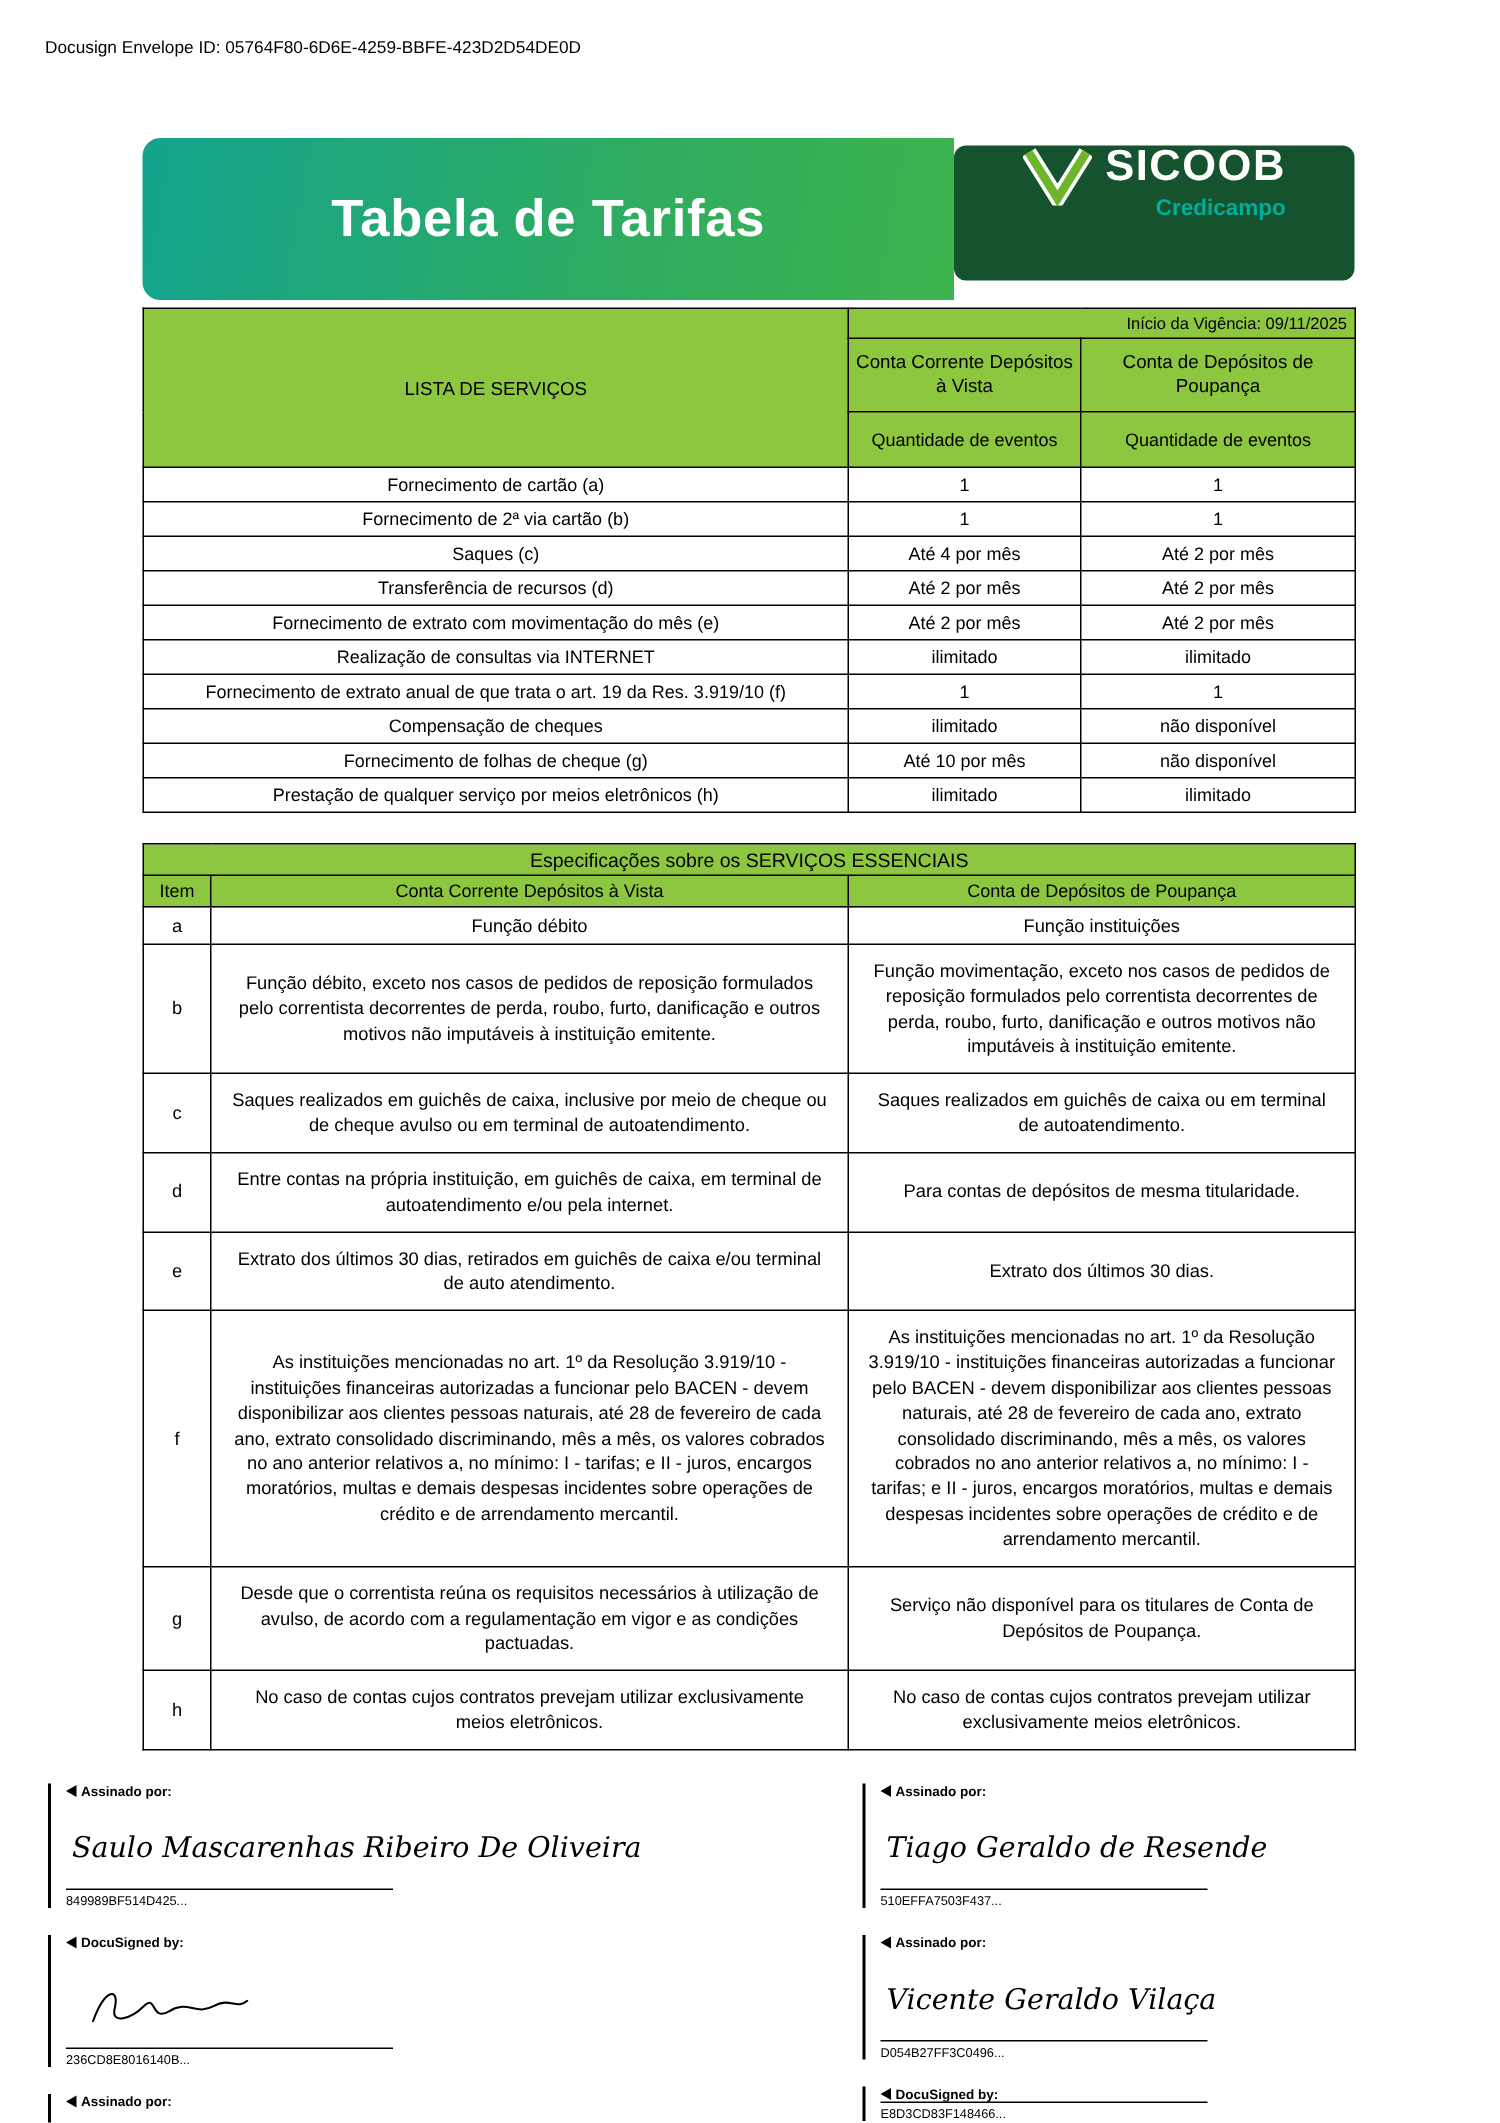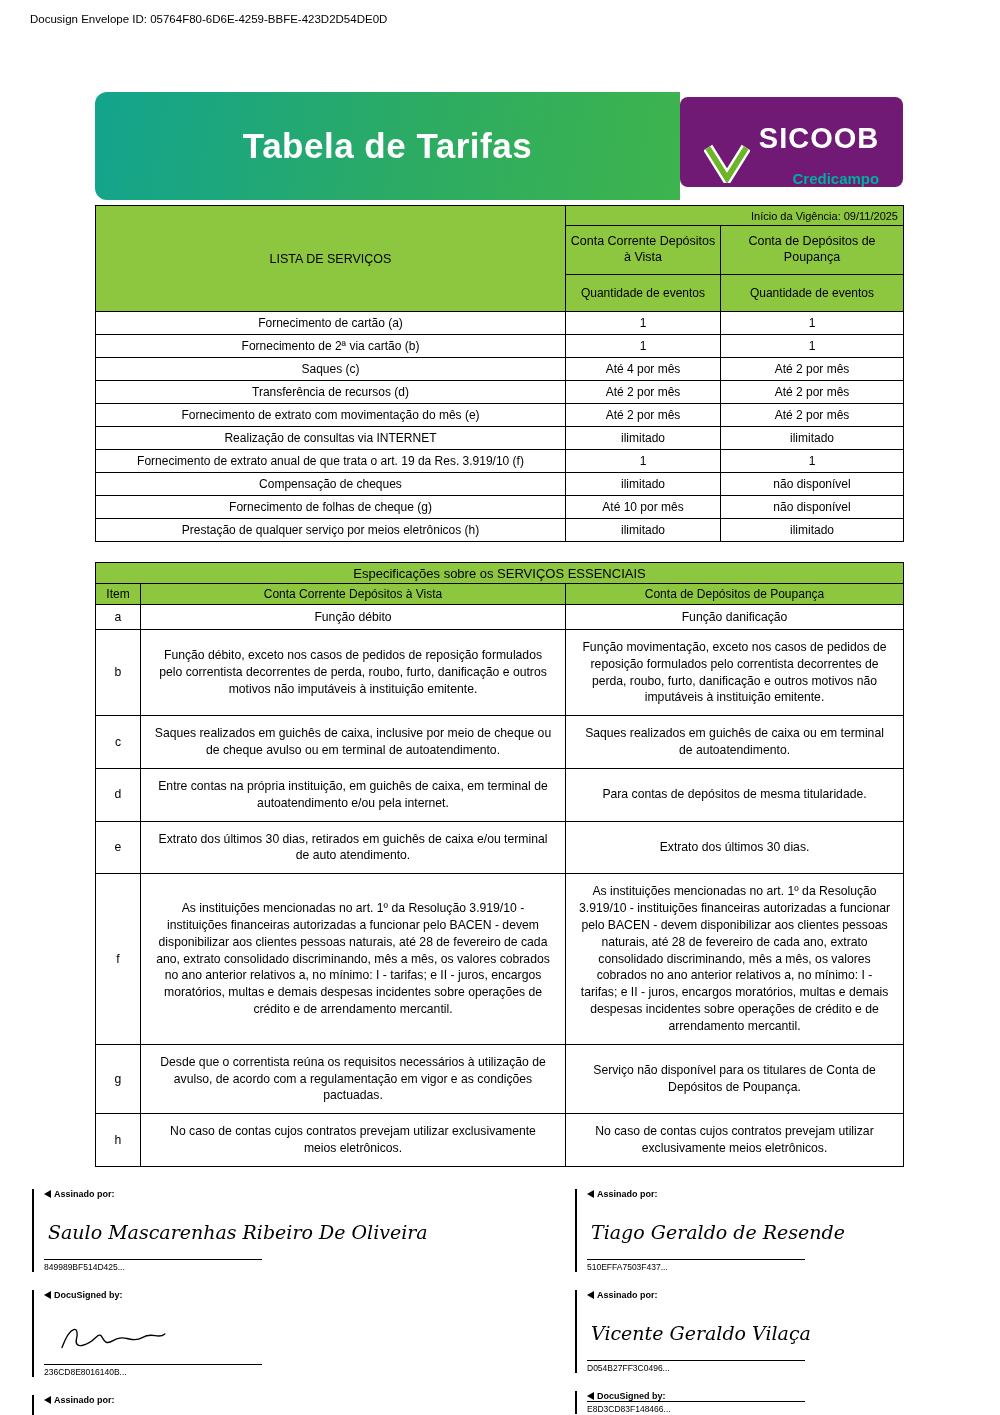--- a/index.html
+++ b/index.html
@@ -1,34 +1,34 @@
 <!DOCTYPE html>
 <html><head>
 <meta charset="utf-8">
 <style>
   html,body{margin:0;padding:0;}
   body{
     width:1000px;height:1415px;background:#ffffff;color:#000;
     font-family:"Liberation Sans",sans-serif;position:relative;overflow:hidden;
   }
-  .envelope{position:absolute;top:13px;left:30px;font-size:11.5px;}
+  .envelope{position:absolute;top:26px;left:30px;font-size:11.5px;}
   .main{width:808px;margin:92px 0 0 95px;}
 
   
   .banner{display:flex;align-items:stretch;height:108px;}
   .banner-left{flex:1;display:flex;flex-direction:column;border-radius:12px 0 0 12px;overflow:hidden;
     background:linear-gradient(100deg,#13a48e,#2cab63 55%,#3eb44d);gap:36px;}
   .banner-title-area{flex:1;display:flex;align-items:center;justify-content:center;}
   .banner-title{color:#fff;font-size:35px;font-weight:bold;letter-spacing:.5px;}
   .banner-sub{height:33px;display:flex;align-items:center;justify-content:center;color:#fff;
     font-weight:bold;font-size:15px;background:linear-gradient(100deg,#0d9a7c,#2aa95a 55%,#36b14a);}
-  .logo-panel{width:223px;height:90px;margin-top:5px;background:#701a75;border-radius:8px;
-    display:flex;align-items:flex-end;justify-content:center;gap:9px;}
+  .logo-panel{width:267px;height:90px;margin-top:5px;background:#14532d;border-radius:8px;
+    display:flex;align-items:flex-start;justify-content:center;gap:9px;}
   .logo-text .brand{color:#fff;font-size:29px;font-weight:bold;letter-spacing:1px;line-height:1;}
-  .logo-text .subbrand{color:#00ae9d;font-size:15px;font-weight:bold;text-align:right;margin-top:17px;}
+  .logo-text .subbrand{color:#00ae9d;font-size:15px;font-weight:bold;text-align:right;margin-top:4px;}
 
   
   table{border-collapse:collapse;width:808px;table-layout:fixed;}
   td{border:1px solid #000;font-size:12px;text-align:center;vertical-align:middle;padding:1px 4px;}
   .green{background:#8dc63f;font-weight:normal;}
   .t1{margin-top:5px;}
   .t1 .vig{text-align:right;font-size:11px;height:17px;padding-right:5px;}
   .t1 .listhead{font-size:12.5px;}
   .t1 .colhead{height:46px;font-size:12.5px;line-height:1.25;}
   .t1 .qty{height:34px;padding:1px 12px;line-height:1.25;}
@@ -166,21 +166,21 @@
       </tr>
       <tr class="subhead">
         <td class="green">Item</td>
         <td class="green">Conta Corrente Depósitos à Vista</td>
         <td class="green">Conta de Depósitos de Poupança</td>
       </tr>
 
       <tr class="spec rowa">
         <td>a</td>
         <td>Função débito</td>
-        <td>Função danificação</td>
+        <td>Função instituições</td>
       </tr>
       <tr class="spec">
         <td>b</td>
         <td>Função débito, exceto nos casos de pedidos de reposição formulados pelo correntista decorrentes de perda, roubo, furto, danificação e outros motivos não imputáveis à instituição emitente.</td>
         <td>Função movimentação, exceto nos casos de pedidos de reposição formulados pelo correntista decorrentes de perda, roubo, furto, danificação e outros motivos não imputáveis à instituição emitente.</td>
       </tr>
       <tr class="spec">
         <td>c</td>
         <td>Saques realizados em guichês de caixa, inclusive por meio de cheque ou de cheque avulso ou em terminal de autoatendimento.</td>
         <td>Saques realizados em guichês de caixa ou em terminal de autoatendimento.</td>

